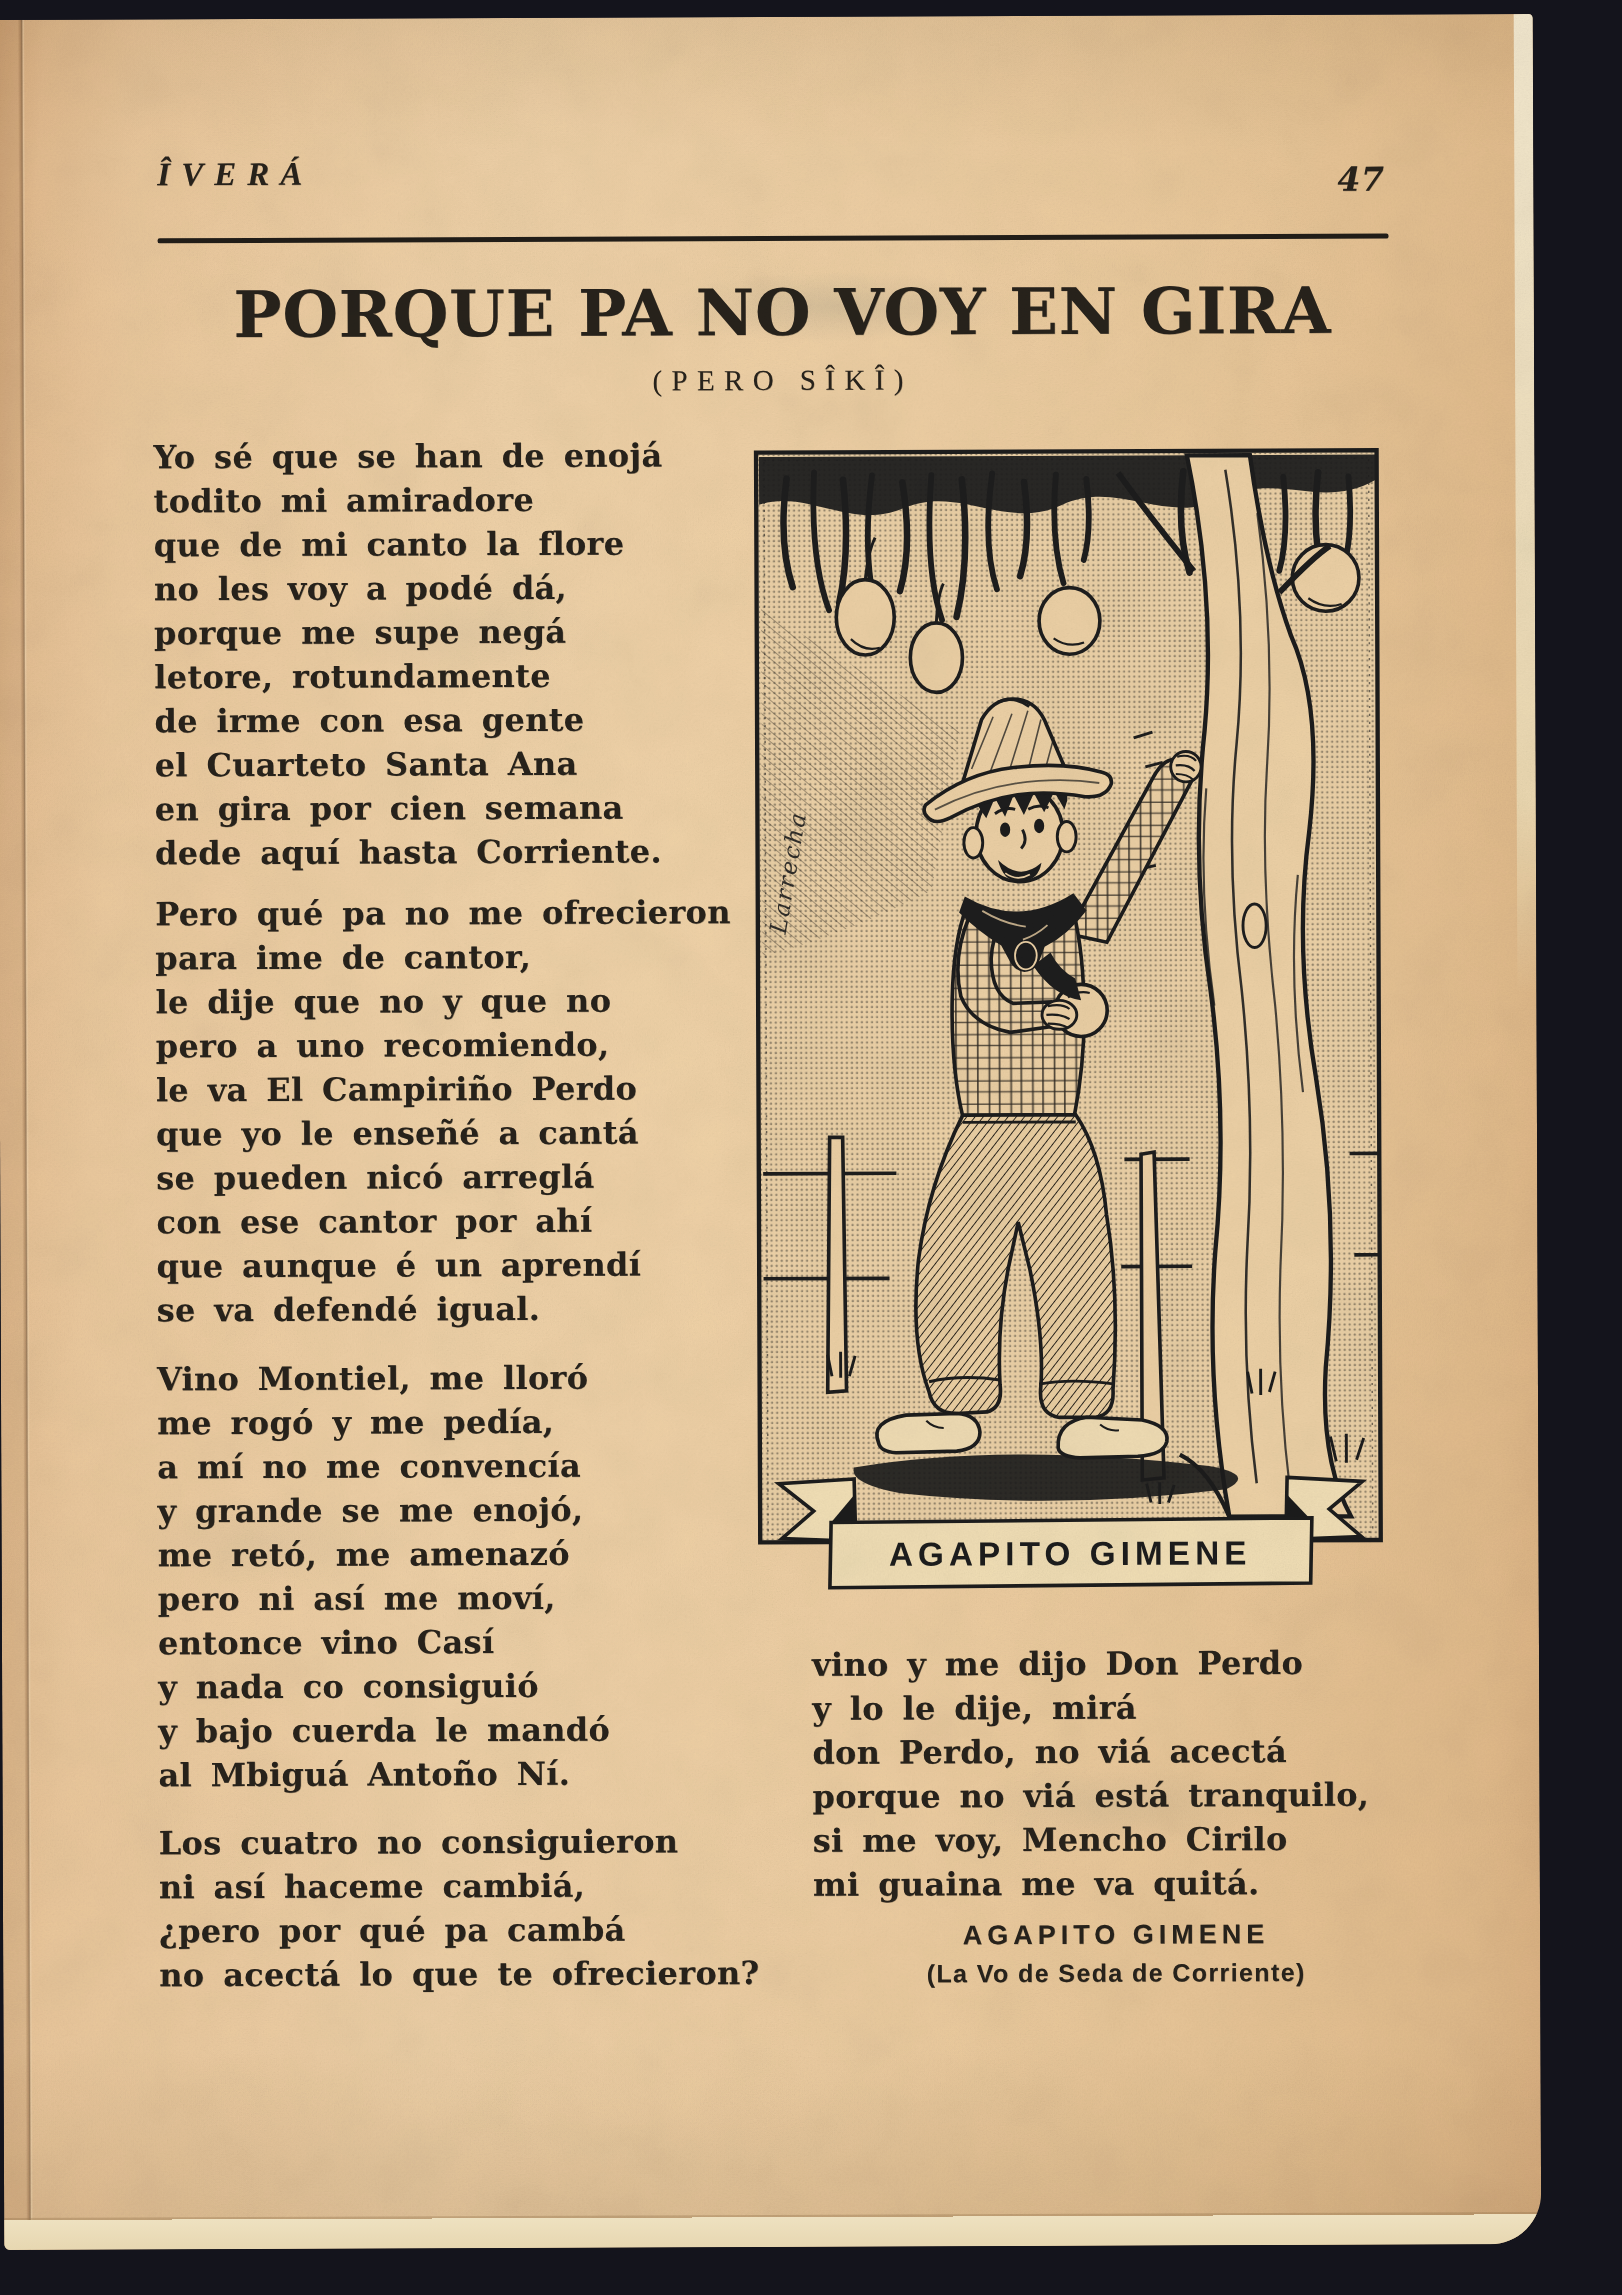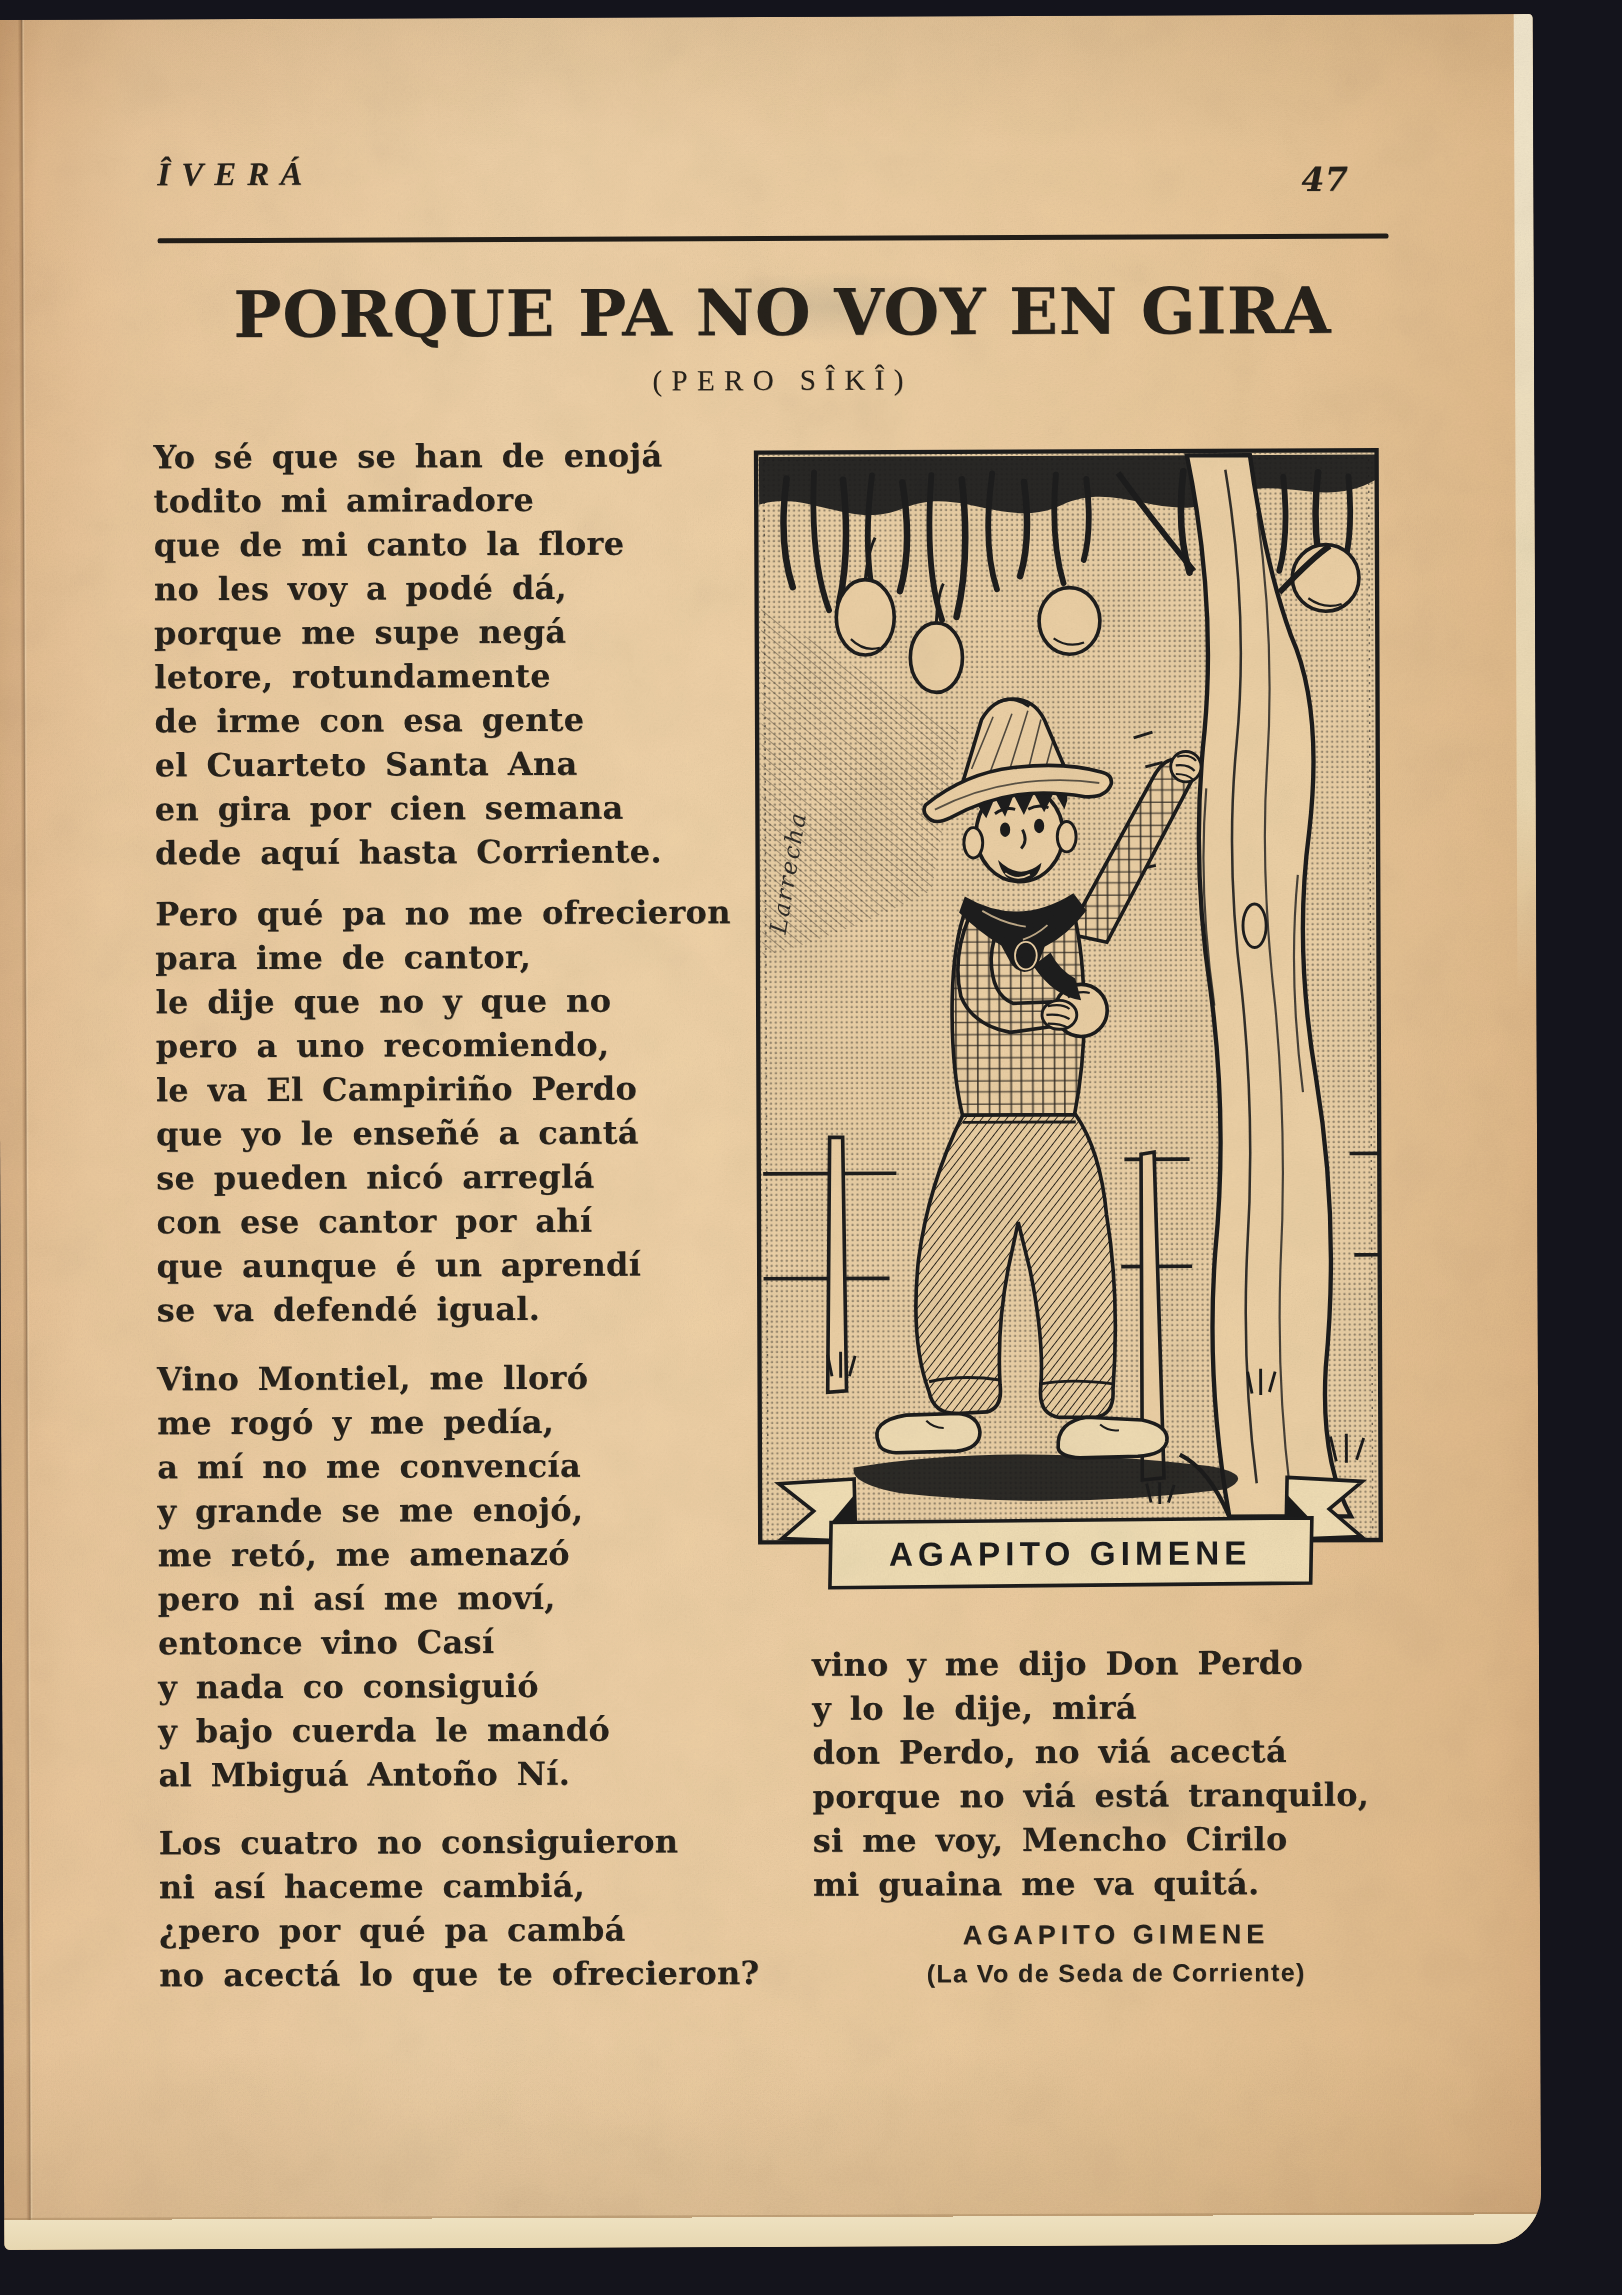--- a/index.html
+++ b/index.html
@@ -40,21 +40,21 @@
     left:0;top:0;width:100%;height:100%;pointer-events:none;
     background:
       radial-gradient(ellipse 261px 51px at 840px 290px, rgba(108,116,110,.16), transparent 70%),
       radial-gradient(ellipse 311px 94px at 1036px 797px, rgba(108,116,110,.10), transparent 70%),
       radial-gradient(ellipse 217px 65px at 463px 616px, rgba(108,116,110,.08), transparent 70%),
       radial-gradient(ellipse 203px 65px at 261px 1521px, rgba(108,116,110,.07), transparent 70%),
       radial-gradient(ellipse 232px 58px at 1115px 1789px, rgba(112,118,110,.10), transparent 70%);
   }
   .ink{color:#27221b;text-shadow:0.4px 0.4px 0 rgba(40,32,24,.35);}
   .masthead{left:161px;top:139px;font:italic 700 33px/1 "Liberation Serif", serif;letter-spacing:11px;}
-  .pagenum{left:1305px;top:148px;font:italic 700 33px/1 "DejaVu Serif", serif;letter-spacing:0.7px;}
+  .pagenum{left:1341px;top:148px;font:italic 700 33px/1 "DejaVu Serif", serif;letter-spacing:0.7px;}
   .header-rule{left:161px;top:219px;width:1231px;height:5px;background:#211d18;border-radius:2.2px;}
   .title-wrap{left:36px;top:262px;width:1499px;text-align:center;}
   .poem-title{font:700 64px/1.05 "DejaVu Serif", serif;letter-spacing:0.7px;}
   .poem-subtitle{margin-top:20px;font:400 29px/1 "Liberation Serif", serif;letter-spacing:9.4px;}
   .stanza{left:156px;width:623px;}
   .pl{font:700 32px/44px "DejaVu Serif", serif;letter-spacing:0.3px;word-spacing:7.2px;white-space:nowrap;}
   .col-right{left:810px;top:1626px;width:637px;}
   .author-block{left:807px;top:1906px;width:612px;text-align:center;}
   .author-name{font:700 27px/1 "Liberation Sans", sans-serif;letter-spacing:5px;}
   .author-note{margin-top:11.6px;font:700 25px/1 "Liberation Sans", sans-serif;letter-spacing:1.4px;}

